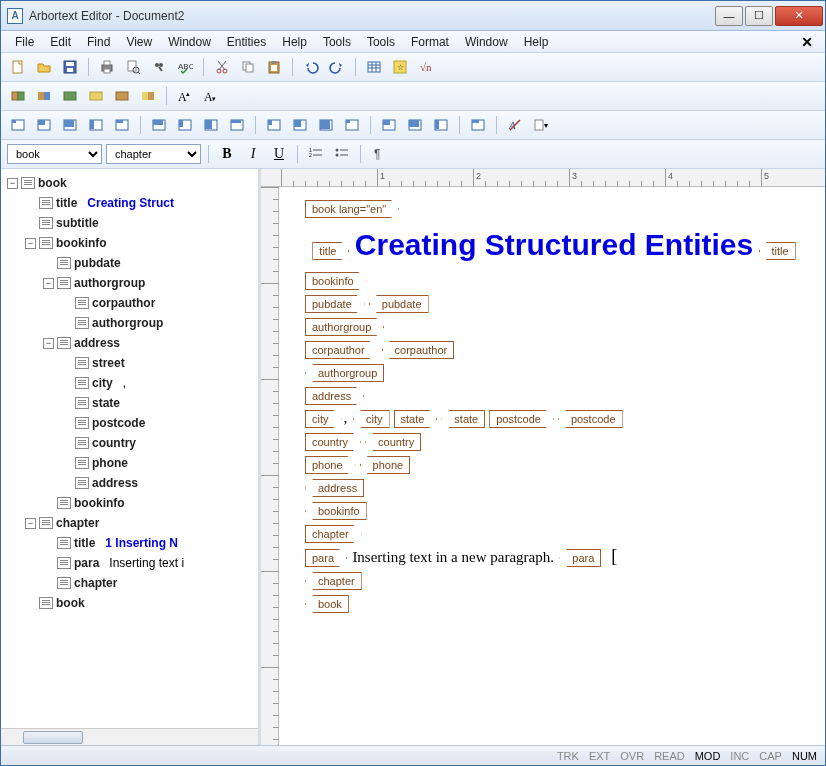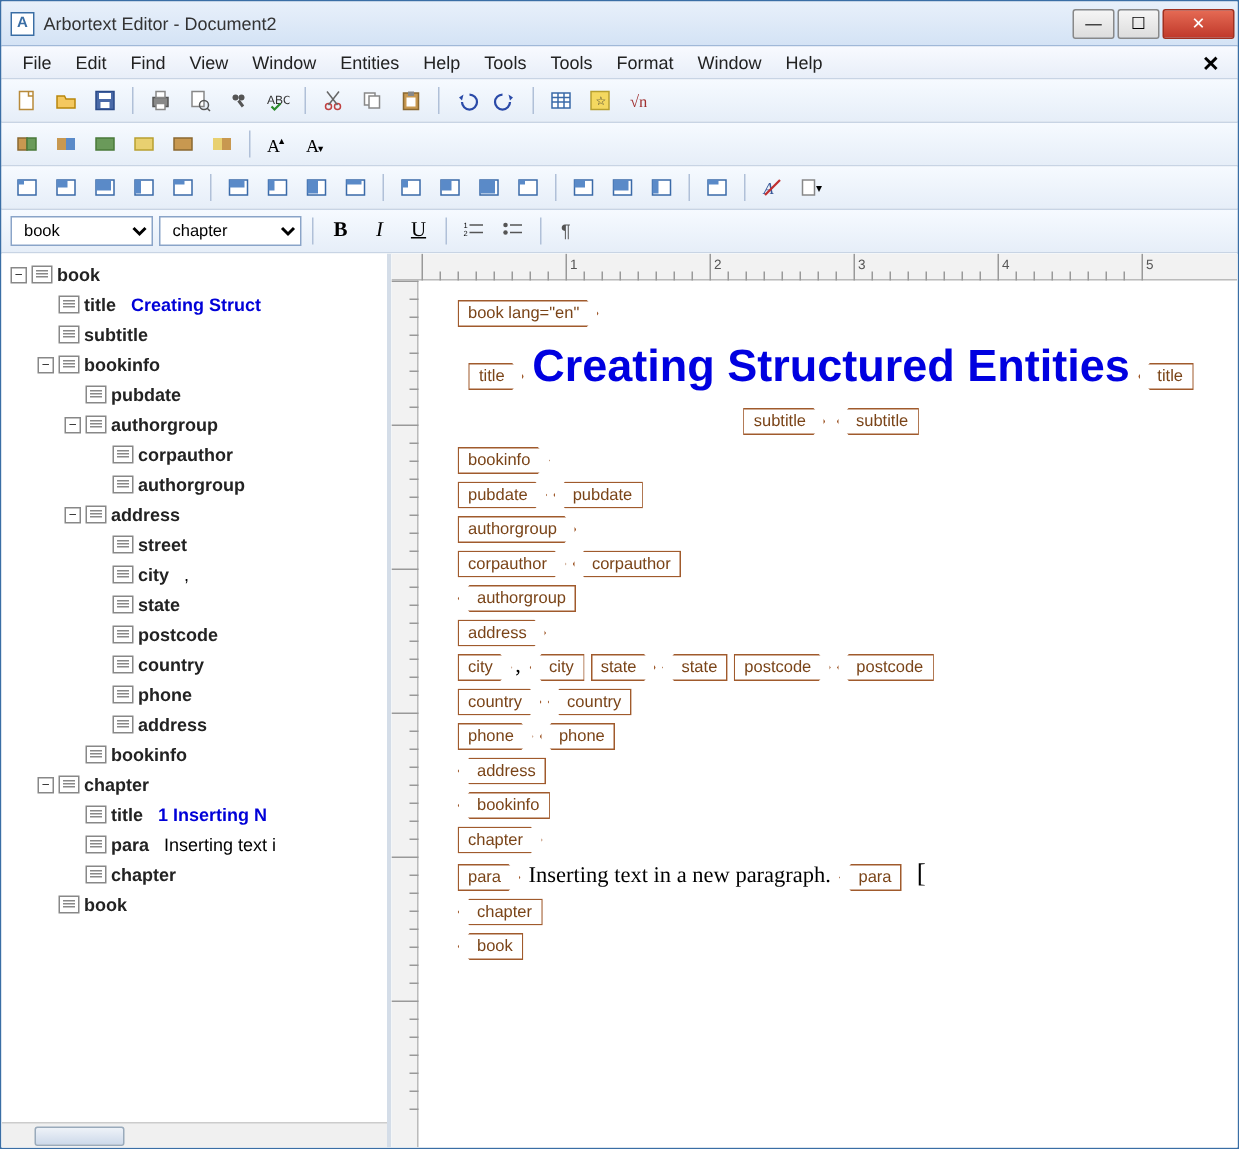--- a/index.html
+++ b/index.html
@@ -648,24 +648,20 @@
       <div class="doc-content">
 
         <div class="tagrow"><span class="tag open">book lang="en"</span></div>
 
         <div style="text-align:center;margin:8px 0;">
           <span class="tag open">title</span>
           <span class="doc-title">Creating Structured Entities</span>
           <span class="tag close">title</span>
         </div>
 
-        <div style="text-align:center;margin:4px 0;">
-          <span class="tag open">subtitle</span>
-          <span class="tag close">subtitle</span>
-        </div>
 
         <div id="tagrows">
             <div class="tagrow"><span class="tag open">bookinfo</span></div>
             <div class="tagrow"><span class="tag open">pubdate</span><span class="tag close">pubdate</span></div>
             <div class="tagrow"><span class="tag open">authorgroup</span></div>
             <div class="tagrow"><span class="tag open">corpauthor</span><span class="tag close">corpauthor</span></div>
             <div class="tagrow"><span class="tag close">authorgroup</span></div>
             <div class="tagrow"><span class="tag open">address</span></div>
             <div class="tagrow"><span class="tag open">city</span><span class="doc-text">, </span><span class="tag close">city</span><span class="tag open">state</span><span class="tag close">state</span><span class="tag open">postcode</span><span class="tag close">postcode</span></div>
             <div class="tagrow"><span class="tag open">country</span><span class="tag close">country</span></div>
@@ -685,14 +681,24 @@
 
         <div id="afterrows">
             <div class="tagrow"><span class="tag close">chapter</span></div>
             <div class="tagrow"><span class="tag close">book</span></div>
           </div>
 
       </div>
     </div>
   </div>
 
+  <div class="statusbar">
+    <span>TRK</span>
+      <span>EXT</span>
+      <span>OVR</span>
+      <span>READ</span>
+      <span class="on">MOD</span>
+      <span>INC</span>
+      <span>CAP</span>
+      <span class="on">NUM</span>
+  </div>
 
 </div>
 
 </body></html>

